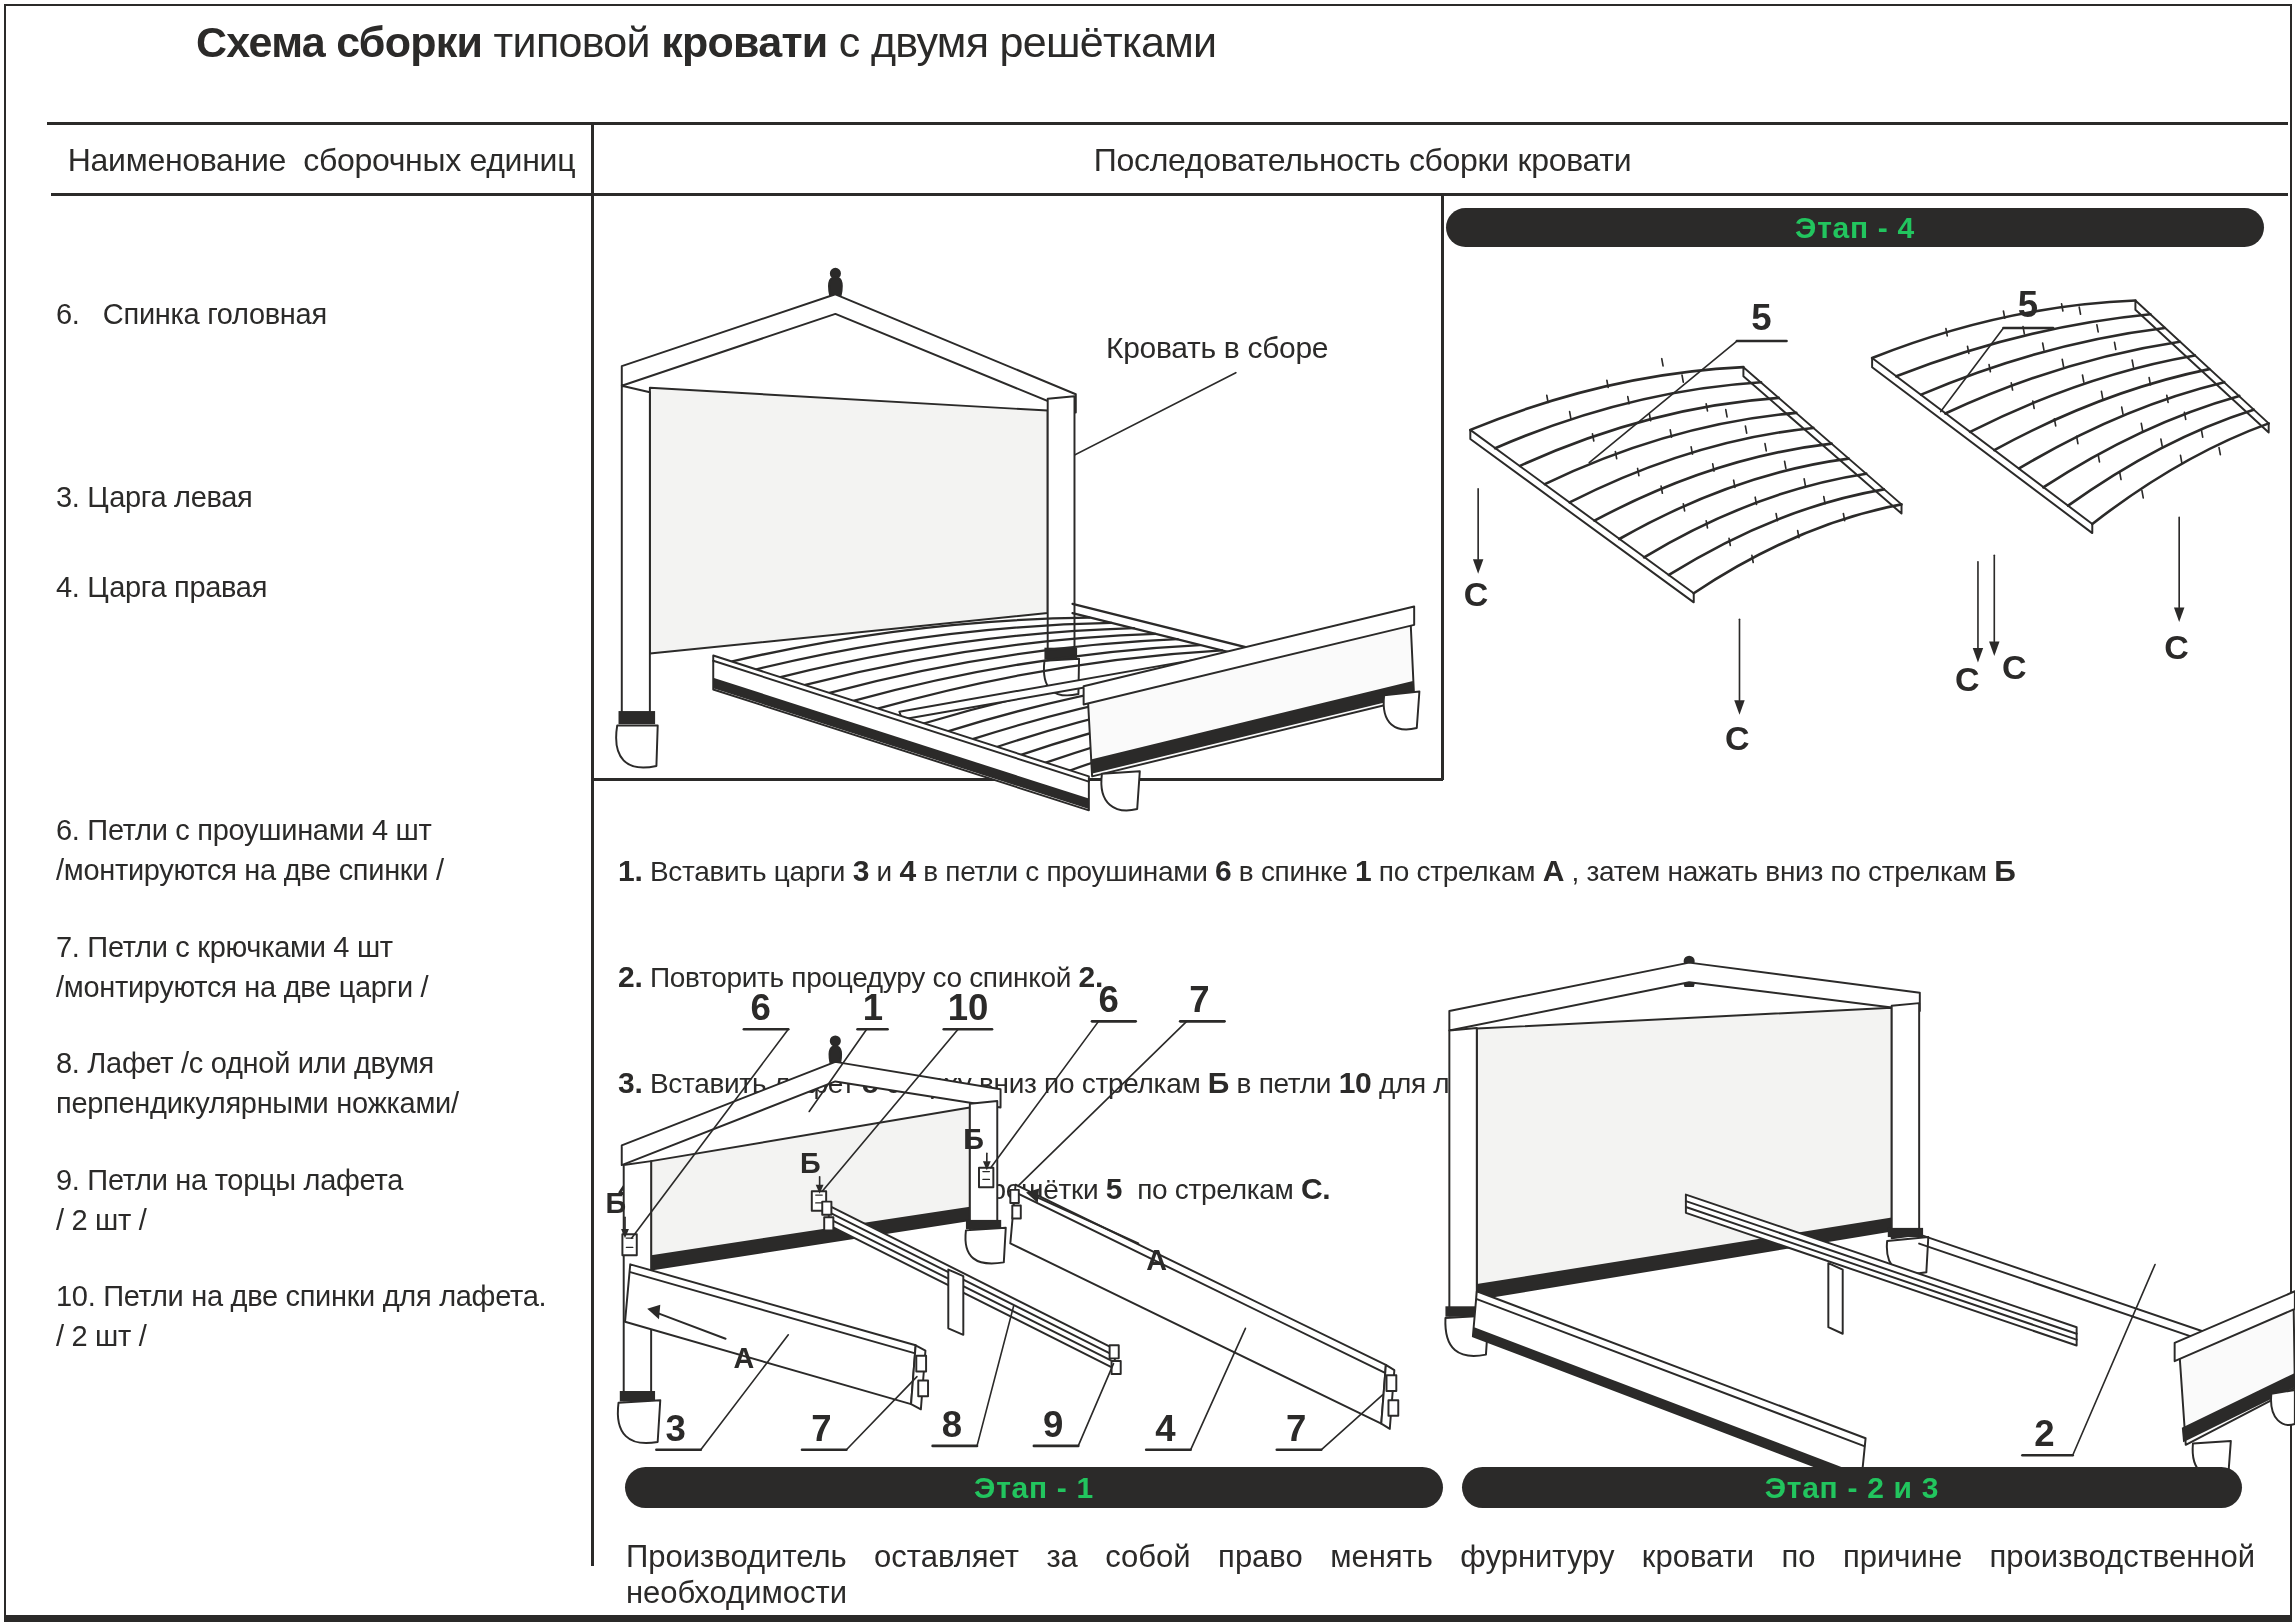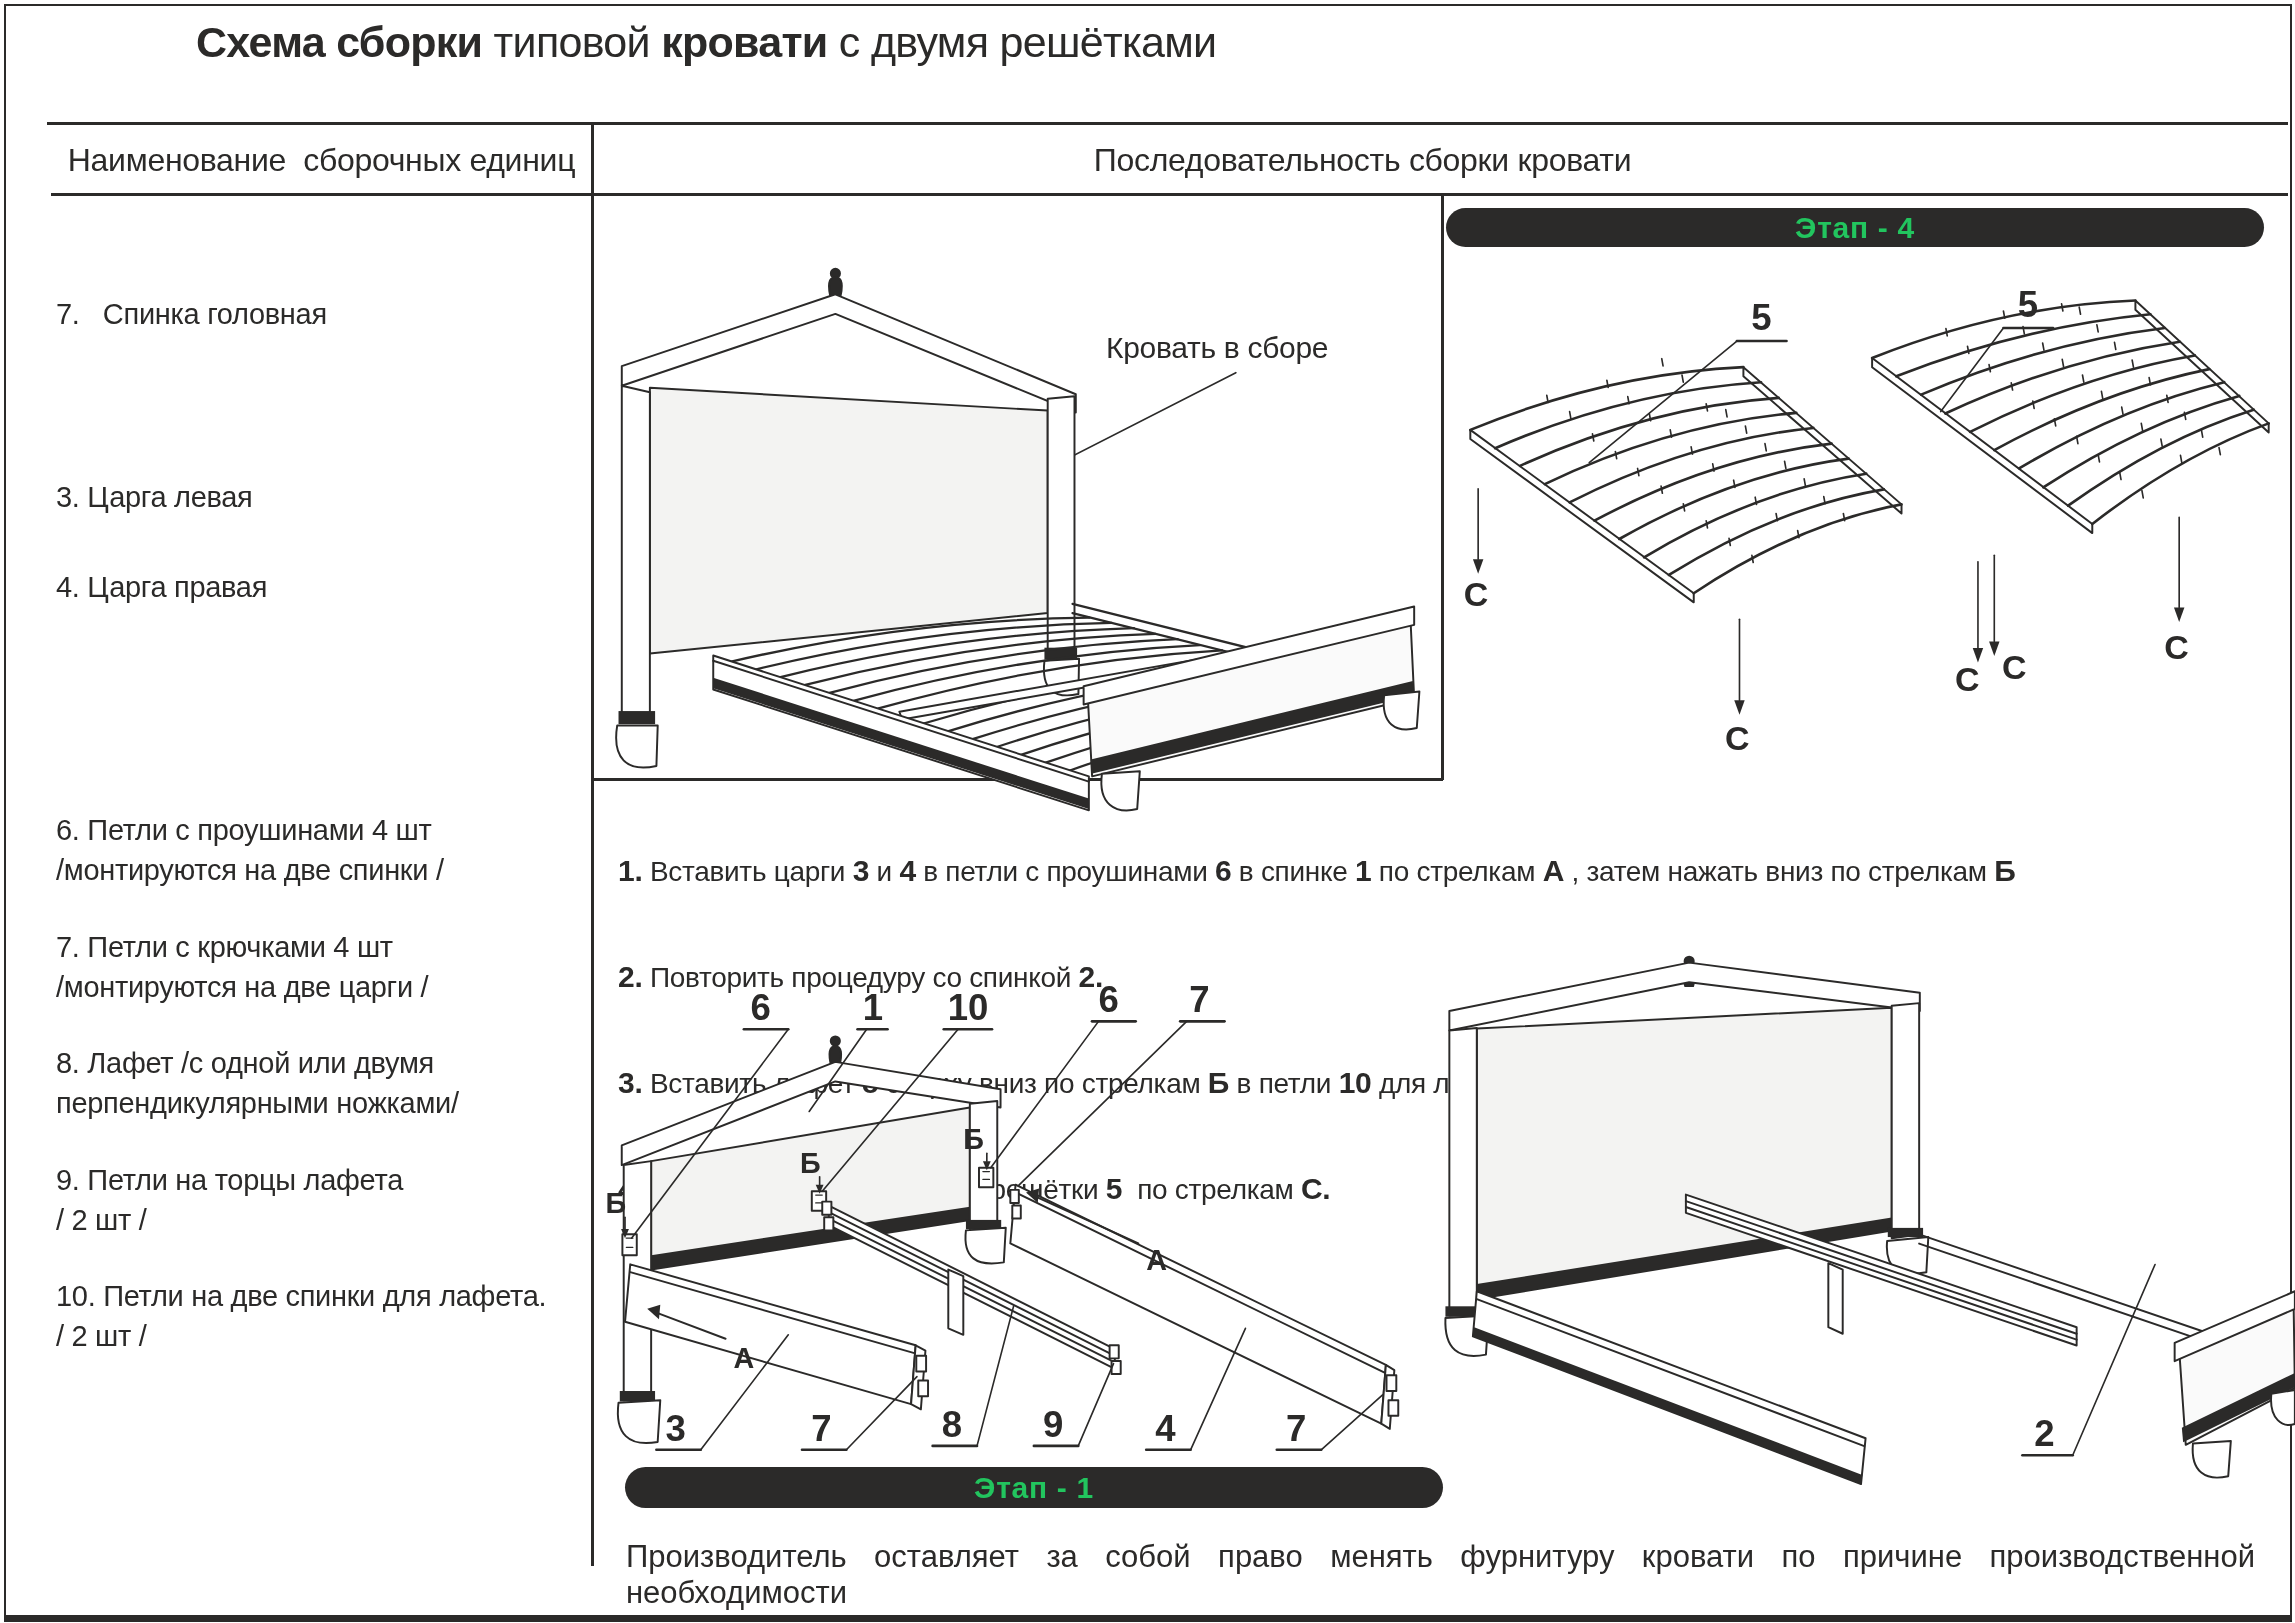--- a/index.html
+++ b/index.html
@@ -46,21 +46,21 @@
   <div class="abs title"><span class="b">Схема сборки </span><span>типовой </span><span class="b">кровати</span><span> с двумя решётками</span></div>
 
   <div class="abs hr hr-top"></div>
   <div class="abs col-header left">Наименование  сборочных единиц</div>
   <div class="abs col-header right">Последовательность сборки кровати</div>
   <div class="abs hr hr-header"></div>
   <div class="abs vline divider"></div>
   <div class="abs vline bedbox-right"></div>
   <div class="abs hr bedbox-bottom"></div>
 
-  <div class="abs parts-item" style="top:294px">7.   Спинка головная</div>
+  <div class="abs parts-item" style="top:294px">6.   Спинка головная</div>
   <div class="abs parts-item" style="top:477px">3. Царга левая</div>
   <div class="abs parts-item" style="top:567px">4. Царга правая</div>
   <div class="abs parts-item" style="top:810px">6. Петли с проушинами 4 шт<br>/монтируются на две спинки /</div>
   <div class="abs parts-item" style="top:927px">7. Петли с крючками 4 шт<br>/монтируются на две царги /</div>
   <div class="abs parts-item" style="top:1043px">8. Лафет /с одной или двумя<br>перпендикулярными ножками/</div>
   <div class="abs parts-item" style="top:1160px">9. Петли на торцы лафета<br>/ 2 шт /</div>
   <div class="abs parts-item" style="top:1276px">10. Петли на две спинки для лафета.<br>/ 2 шт /</div>
 
   <div class="abs caption">Кровать в сборе</div>
 
@@ -346,17 +346,18 @@
         <path d="M1146,766 C1142,810 1166,824 1200,816 L1204,762 Z" fill="#fff"></path>
         <path d="M1266,690 C1262,730 1284,742 1302,736 L1302,684 Z" fill="#fff"></path>
       </g>
       <g>
         <line x1="885" y1="784" x2="962" y2="784" stroke-width="4"></line>
         <line x1="962" y1="784" x2="1088" y2="492" stroke-width="2.5"></line>
       </g>
     </g>
     <text class="co" x="903" y="770">2</text>
   </svg>
+  <div class="abs banner b23">Этап -  2 и 3</div>
 
   <div class="abs footer">Производитель оставляет за собой право менять фурнитуру кровати по причине производственной необходимости</div>
 
 </div>
 
 
 </body></html>

